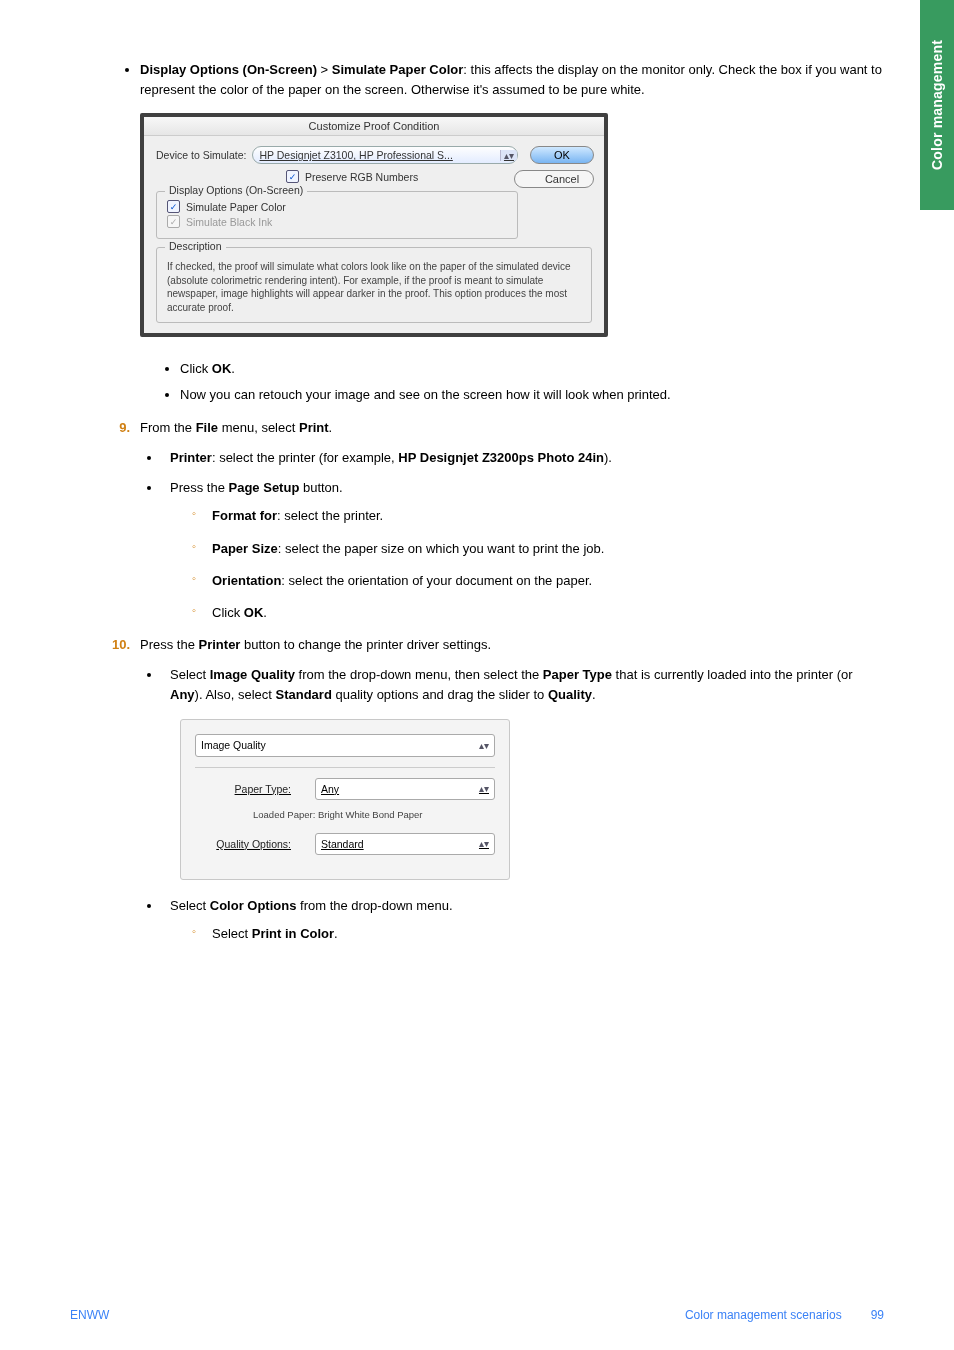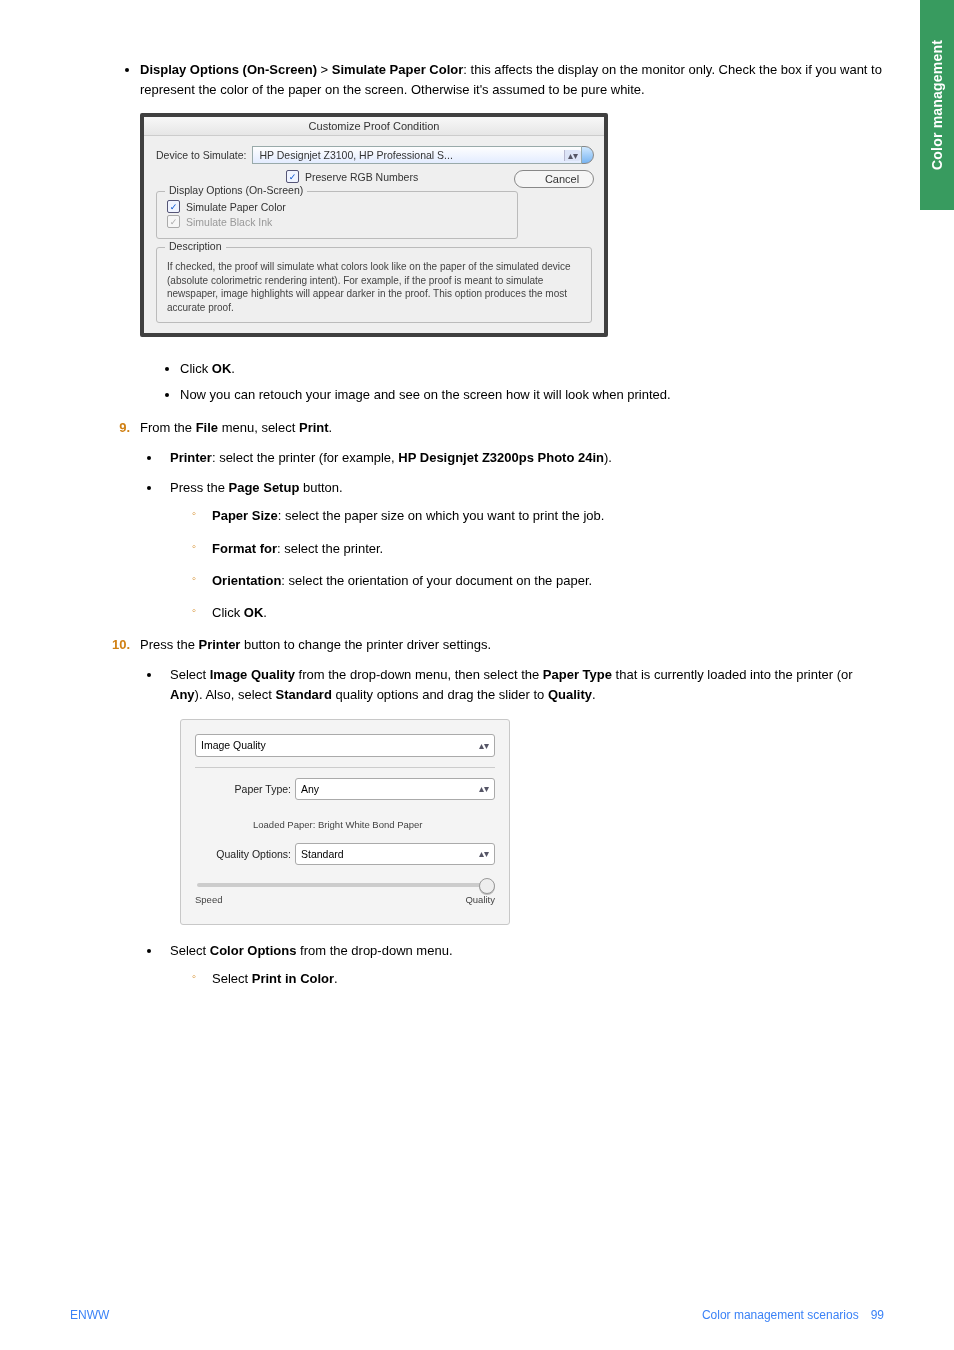--- a/index.html
+++ b/index.html
@@ -67,27 +67,28 @@
   .dlg-body {
     padding: 10px 12px 10px 12px;
     position: relative;
   }
   .row { display: flex; align-items: center; margin-bottom: 6px; }
   .combo {
     flex: 1;
     margin-left: 6px;
     background: linear-gradient(#fefefe,#e3ecff);
     border: 1px solid #9aa;
-    border-radius: 0;
+    border-radius: 9px;
     padding: 2px 6px;
     display: flex;
     justify-content: space-between;
     align-items: center;
     font-size: 10.5px;
     position: relative;
+    text-decoration: underline;
   }
   .combo .arrows { color:#556; font-size:10px; background:#dce4f7; border-left:1px solid #b8b8d0; padding:0 3px; border-radius:0 3px 3px 0; margin-right:-6px; }
   .ok-btn, .cancel-btn {
     position: absolute;
     right: 10px;
     width: 62px;
     text-align: center;
     font-size: 11px;
     border-radius: 10px;
     padding: 2px 0;
@@ -153,41 +154,41 @@
   }
   .panel2 {
     margin: 14px 0 16px 40px;
     width: 300px;
     border: 1px solid #c8c8c8;
     background: #f4f4f4;
     border-radius: 3px;
     padding: 14px 14px 16px 14px;
     font-size: 10.5px;
   }
-  .panel2 .sel-row { display:flex; align-items:center; margin-bottom:18px; gap:4px;}
+  .panel2 .sel-row { display:flex; align-items:center; margin-bottom:8px; gap:24px;text-decoration:underline;}
   .panel2 .sel-row .lbl { width: 96px; text-align:right; font-size:10.5px; color:#222;}
   .panel2 .sel {
     flex:1; border:1px solid #aaa; background:#fff; border-radius:3px; padding:2px 5px; display:flex; justify-content:space-between; align-items:center;
   }
   .panel2 .sel .arrows { color:#556; font-size:10px;}
   .panel2 .loaded { font-size:9.5px; color:#444; margin-left:58px; margin-bottom:10px;}
   .slider-wrap { margin-top:18px; }
   .slider-track { height:4px; background:#ccc; border-radius:2px; position:relative; margin:0 2px;}
   .slider-thumb { position:absolute; right:-2px; top:-5px; width:14px; height:14px; border-radius:50%; background:#eee; border:1px solid #999; box-shadow:0 1px 0 #bbb;}
   .slider-labels { display:flex; justify-content:space-between; font-size:9.5px; margin-top:6px; color:#444;}
   .footer {
     position: absolute;
     bottom: 28px;
     left: 70px; right: 70px;
     display: flex;
     justify-content: space-between;
     font-size: 12px;
     color: #3b82f6;
   }
-  .footer .right { display:flex; gap:12px; align-items:baseline;}
+  .footer .right { display:flex; gap:29px; align-items:baseline;}
 </style>
 </head>
 <body>
 
 <div class="page">
   <div class="side-tab">
     <span>Color management</span>
   </div>
 
   <ul class="top-bullets">
@@ -195,21 +196,21 @@
       <span class="b">Display Options (On-Screen)</span><span> &gt; </span><span class="b">Simulate Paper Color</span><span>: this affects the display on the monitor only. Check the box if you want to represent the color of the paper on the screen. Otherwise it's assumed to be pure white.</span>
     </li>
   </ul>
 
   <div class="dialog">
     <div class="dlg-title">Customize Proof Condition</div>
     <div class="dlg-body">
       <div class="ok-btn">OK</div>
       <div class="cancel-btn">Cancel</div>
 
-      <div class="row" style="width:426px;">
+      <div class="row" style="width:362px;">
         <span>Device to Simulate:</span>
         <div class="combo">
           <span>HP Designjet Z3100, HP Professional S...</span>
             <span class="arrows">▴▾</span>
         </div>
       </div>
       <div class="chk" style="margin-left:130px;">
         <span class="chkbox">✓</span>
         <span>Preserve RGB Numbers</span>
       </div>
@@ -245,22 +246,22 @@
       <span>From the </span><span class="b">File</span><span> menu, select </span><span class="b">Print</span><span>.</span>
 
       <ul class="inner">
         <li>
           <span class="b">Printer</span><span>: select the printer (for example, </span><span class="b">HP Designjet Z3200ps Photo 24in</span><span>).</span>
         </li>
         <li>
           <span>Press the </span><span class="b">Page Setup</span><span> button.</span>
 
           <ul class="circ">
+            <li><span class="b">Format for</span><span>: select the printer.</span></li>
             <li><span class="b">Paper Size</span><span>: select the paper size on which you want to print the job.</span></li>
-            <li><span class="b">Format for</span><span>: select the printer.</span></li>
             <li><span class="b">Orientation</span><span>: select the orientation of your document on the paper.</span></li>
             <li><span>Click </span><span class="b">OK</span><span>.</span></li>
           </ul>
         </li>
       </ul>
     </li>
   </ol>
 
   <ol class="steps second">
     <li>
@@ -286,29 +287,20 @@
             <span>Any</span>
               <span class="arrows">▴▾</span>
           </div>
         </div>
         <div class="loaded">Loaded Paper: Bright White Bond Paper</div>
         <div class="sel-row">
           <span class="lbl">Quality Options:</span>
           <div class="sel">
             <span>Standard</span>
               <span class="arrows">▴▾</span>
-          </div>
-        </div>
-        <div class="slider-wrap">
-          <div class="slider-track">
-            <div class="slider-thumb"></div>
-          </div>
-          <div class="slider-labels">
-            <span>Speed</span>
-            <span>Quality</span>
           </div>
         </div>
       </div>
 
       <ul class="inner">
         <li>
           <span>Select </span><span class="b">Color Options</span><span> from the drop-down menu.</span>
           <ul class="circ">
             <li>
               <span>Select </span><span class="b">Print in Color</span><span>.</span>

